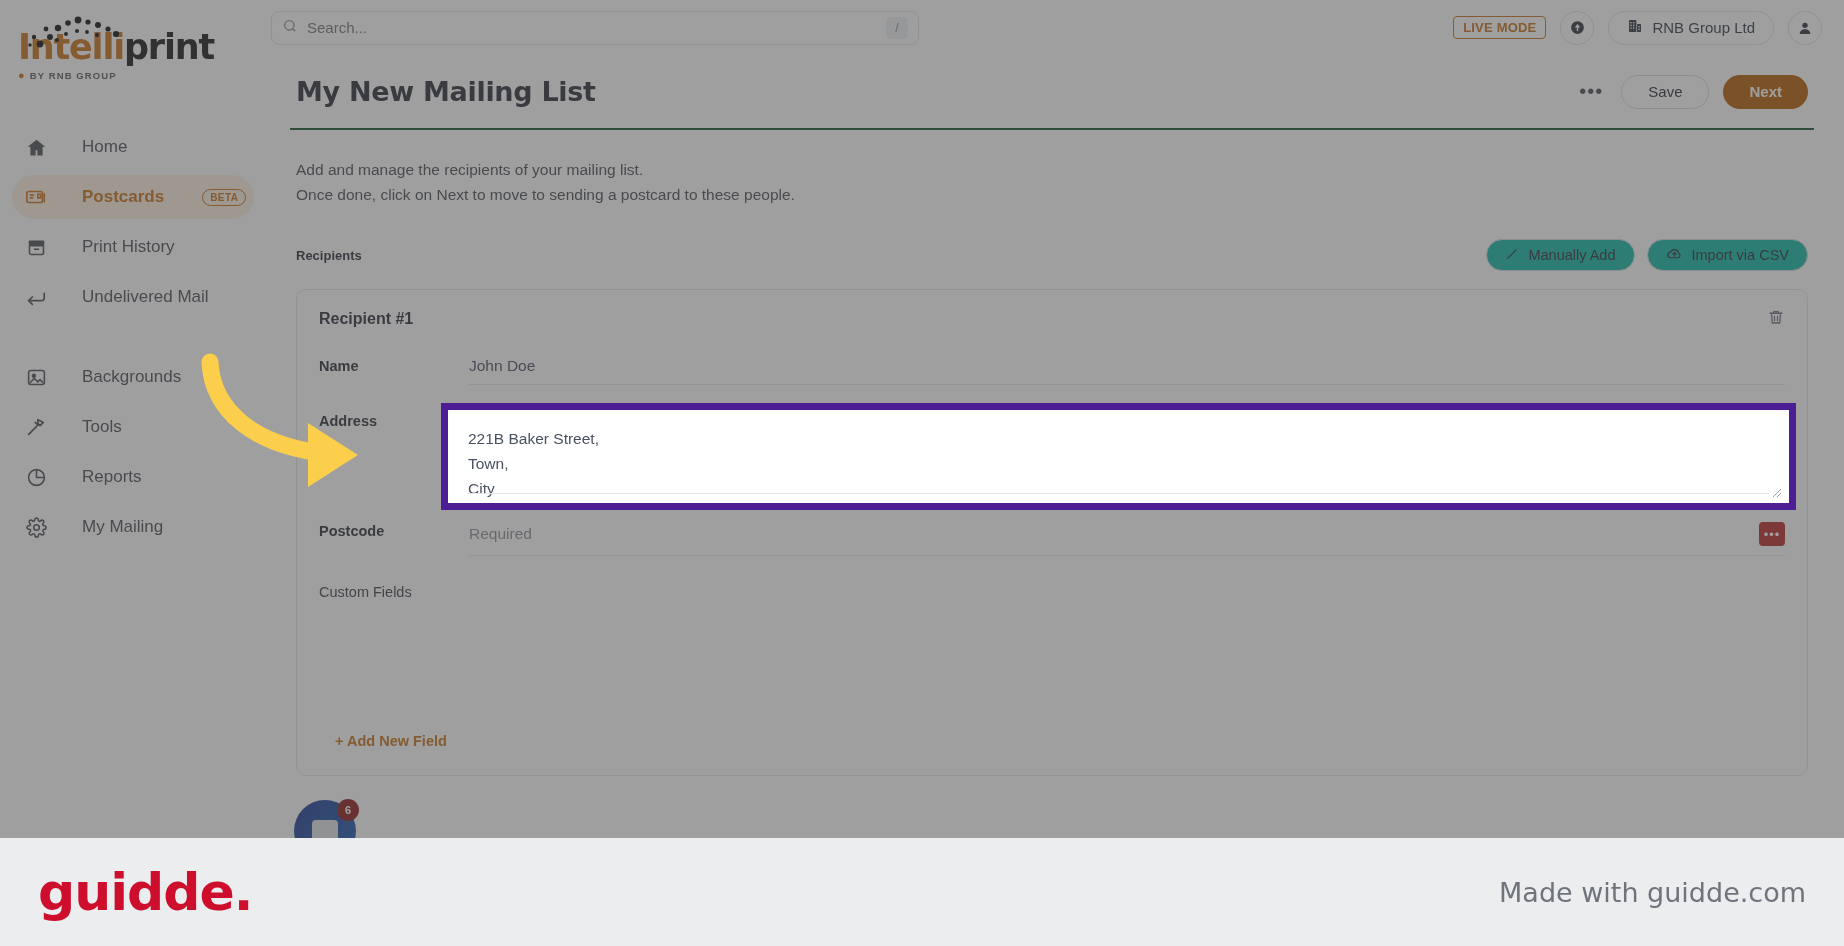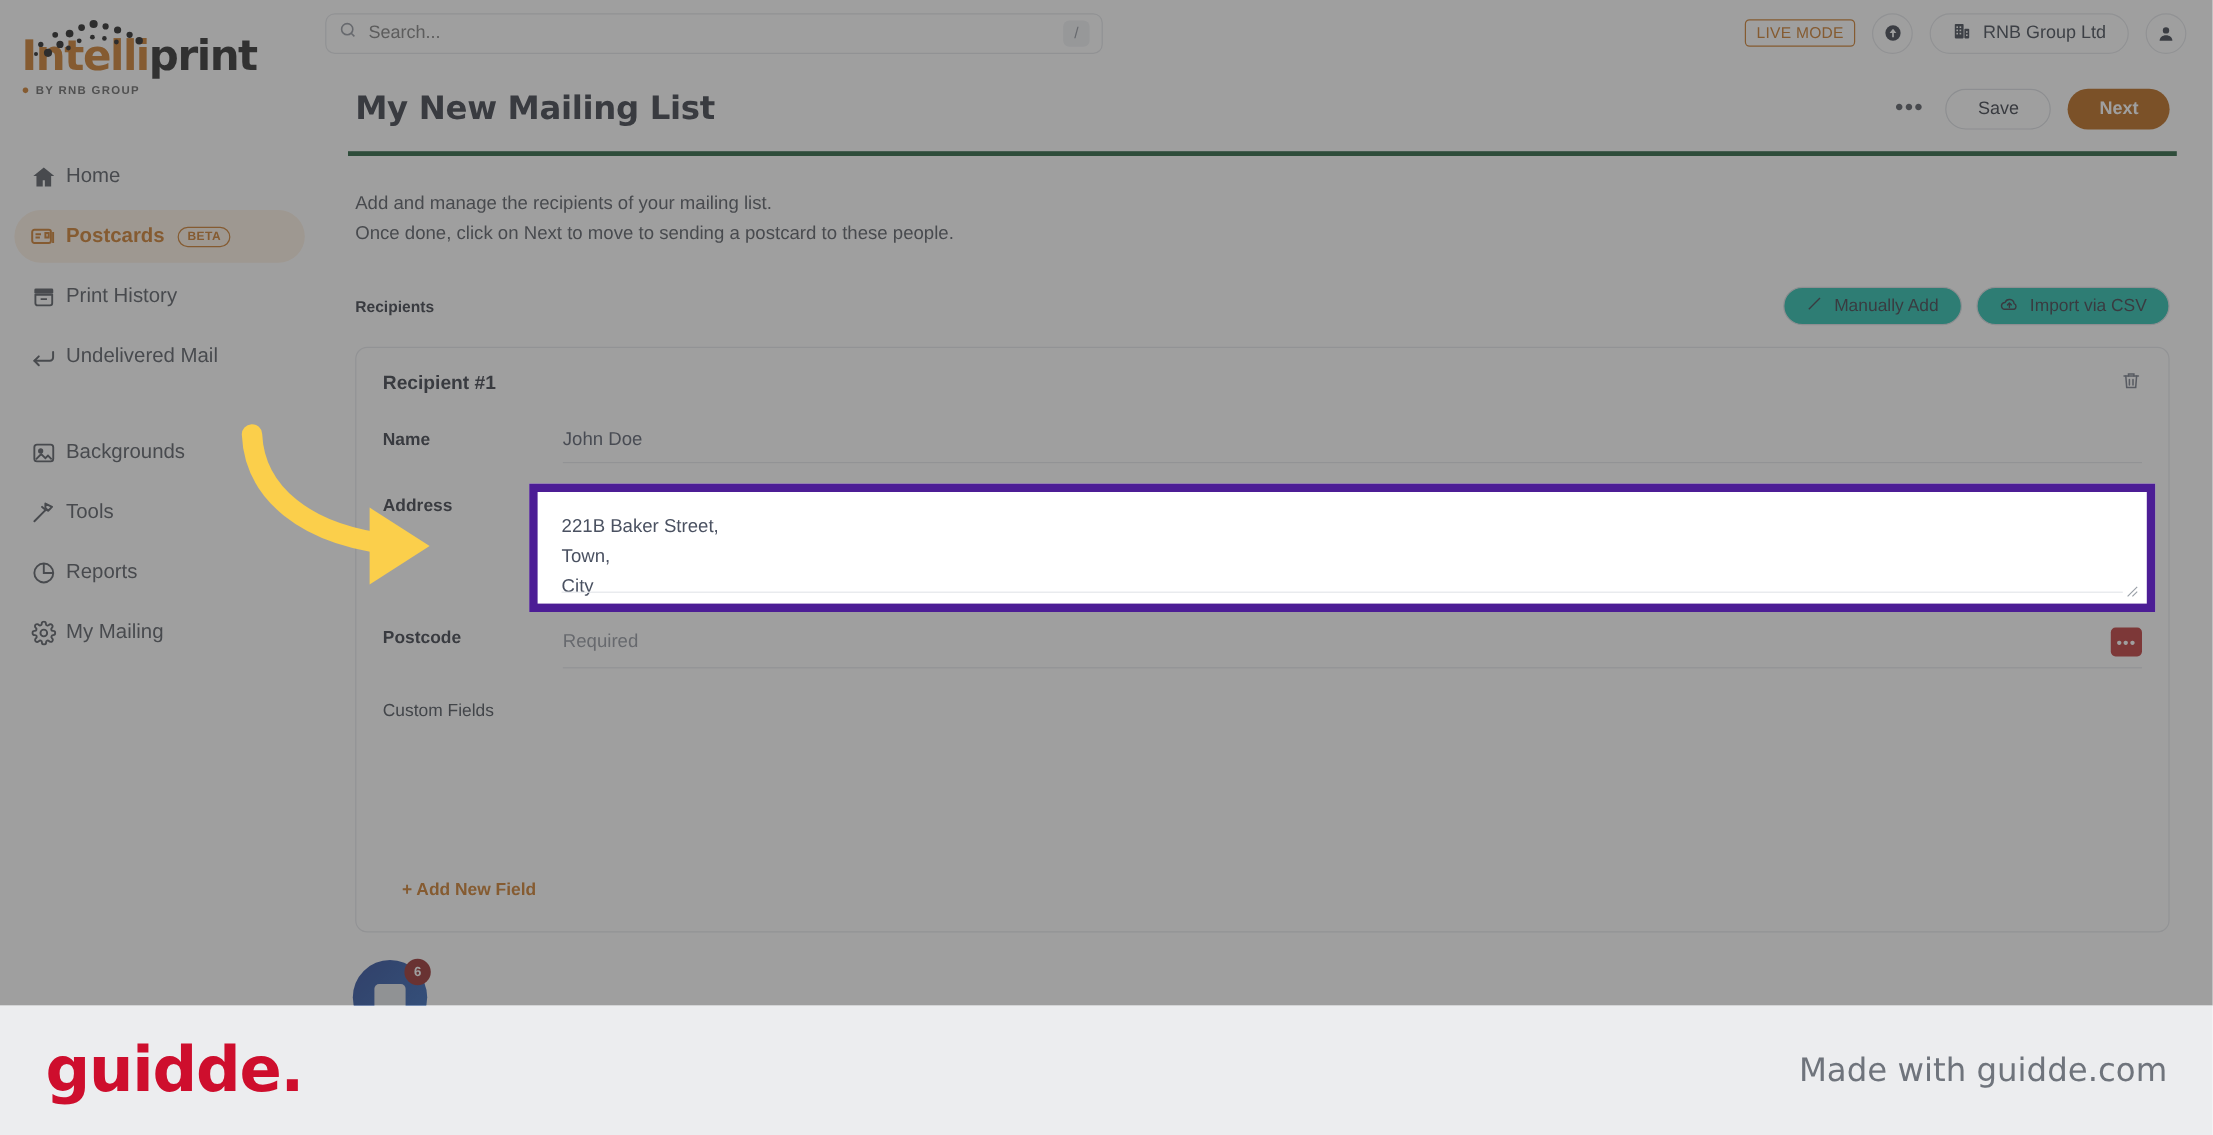--- a/index.html
+++ b/index.html
@@ -24,21 +24,21 @@
   .logo-text { font-size: 35px; font-weight: 700; letter-spacing: -1.2px;
     line-height: 1; font-family: "DejaVu Sans", sans-serif; }
   .logo-text .o { color: #C87119; }
   .logo-text .k { color: #1a1a1a; }
   .logo-sub { margin-top: 4px; font-size: 9.5px; letter-spacing: 1.1px;
     font-weight: 700; color: #5a5a5a; display: flex; align-items: center; gap: 4px; }
   .logo-pin { color: #C87119; font-size: 11px; }
 
   .nav { margin-top: 18px; display: flex; flex-direction: column; }
   .nav-item {
-    display: flex; align-items: center; gap: 7px;
+    display: flex; align-items: center; gap: 34px;
     height: 44px; margin: 3px 12px; padding: 0 12px;
     border-radius: 22px; color: #4a4f57; font-size: 17px; cursor: pointer;
   }
   .nav-item .ic { width: 24px; height: 24px; display: flex; align-items: center;
     justify-content: center; color: #4a4f57; flex: 0 0 24px; }
   .nav-item.active { background: #FDF0E2; color: #C87119; font-weight: 600; }
   .nav-item.active .ic { color: #C87119; }
   .nav-gap { height: 30px; }
   .beta {
     border: 1.3px solid #C87119; color: #C87119; font-size: 10px; font-weight: 700;
@@ -55,34 +55,34 @@
   }
   .search input {
     border: 0; outline: 0; flex: 1; font-size: 15px; color: #4a4f57;
     font-family: "Liberation Sans", sans-serif; background: transparent;
   }
   .slash-key { width: 22px; height: 22px; border-radius: 5px; background: #eef0f3;
     display: flex; align-items: center; justify-content: center;
     color: #8a8f98; font-size: 13px; }
   .top-right { margin-left: auto; display: flex; align-items: center;
     gap: 14px; padding-right: 22px; }
-  .live-mode { border: 1.4px solid #C87119; color: #C87119; font-weight: 400;
+  .live-mode { border: 1.4px solid #C87119; color: #C87119; font-weight: 700;
     font-size: 13px; padding: 3px 9px; border-radius: 4px; letter-spacing: .2px; }
   .circ-btn { width: 34px; height: 34px; border-radius: 50%; border: 1px solid #e2e4e8;
     display: flex; align-items: center; justify-content: center; background: #fff;
     color: #2e3440; cursor: pointer; }
   .org-btn { height: 34px; border: 1px solid #e2e4e8; border-radius: 17px;
     display: flex; align-items: center; gap: 9px; padding: 0 18px; background: #fff;
     font-size: 15px; color: #333a45; cursor: pointer; }
 
   
   .main { position: absolute; left: 266px; right: 0; top: 55px; bottom: 0;
     padding: 0 30px 0 24px; }
   .page-head { display: flex; align-items: center; height: 75px;
-    border-bottom: 4px solid #14532d; padding: 0 6px; }
+    border-bottom: 2px solid #14532d; padding: 0 6px; }
   .page-title { font-size: 27px; font-weight: 700; color: #2b2f3a;
     font-family: "DejaVu Sans", sans-serif; letter-spacing: -.3px; }
   .head-actions { margin-left: auto; display: flex; align-items: center; gap: 14px; }
   .dots-btn { color: #4a4f57; font-size: 20px; letter-spacing: 1px; cursor: pointer;
     padding: 0 4px; }
   .btn-save { height: 34px; padding: 0 26px; border-radius: 17px;
     border: 1px solid #d9dce1; background: #fff; color: #2b2f3a; font-size: 15px;
     cursor: pointer; font-family: "Liberation Sans", sans-serif; }
   .btn-next { height: 34px; padding: 0 26px; border-radius: 17px; border: 0;
     background: #B35C07; color: #fff; font-size: 15px; font-weight: 600;

